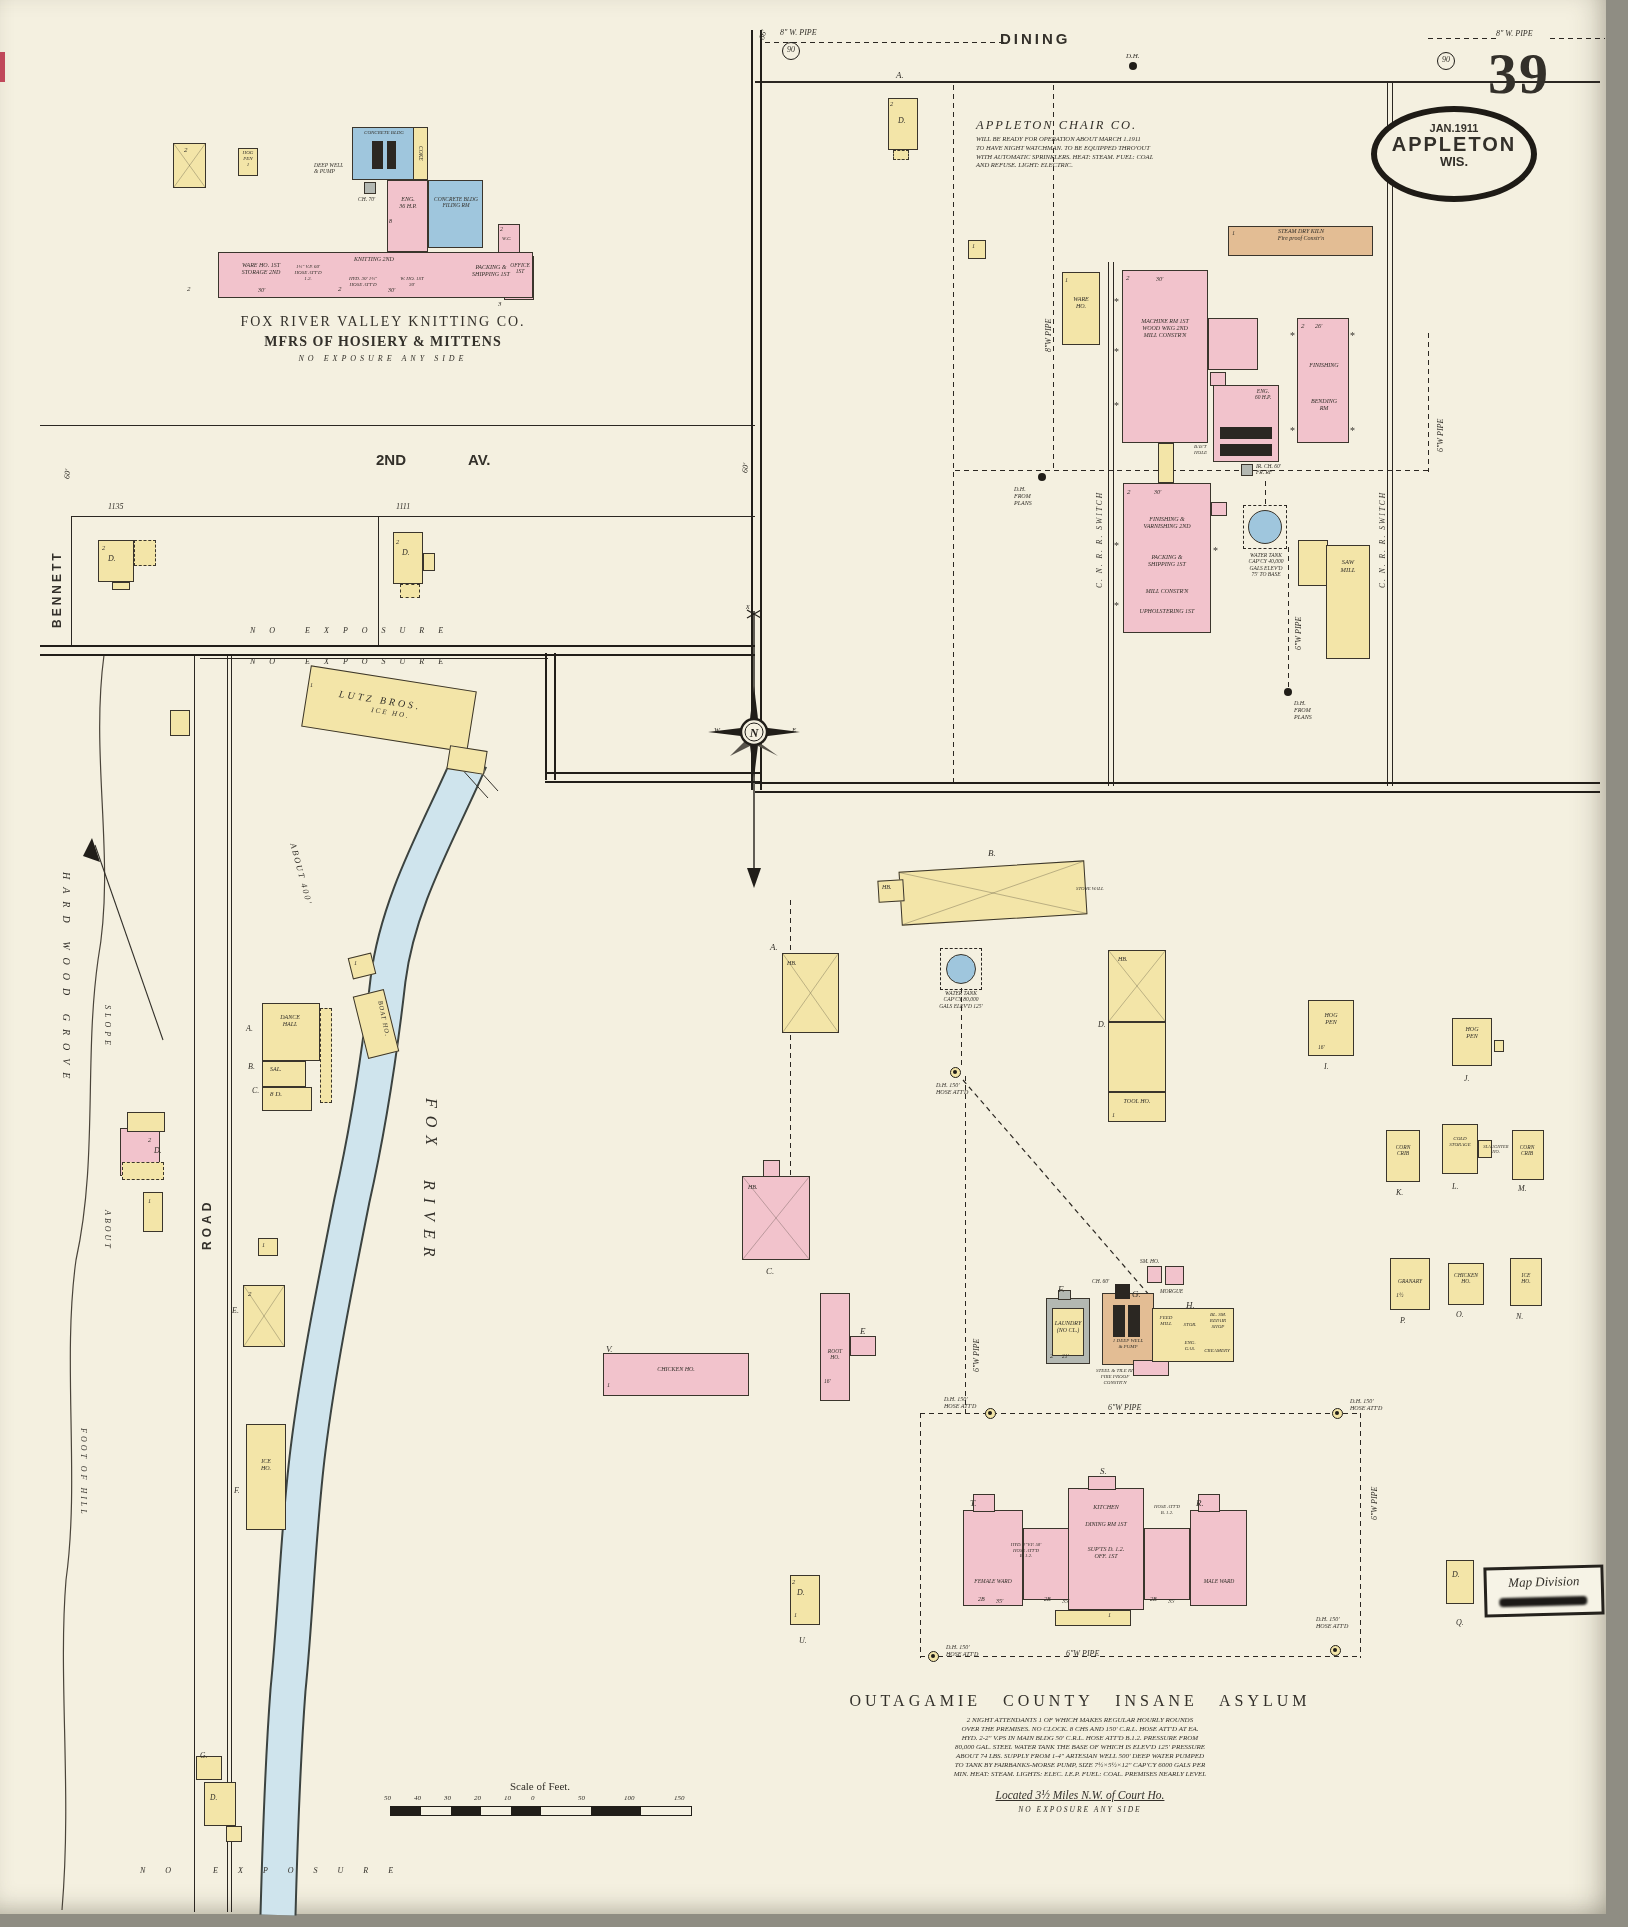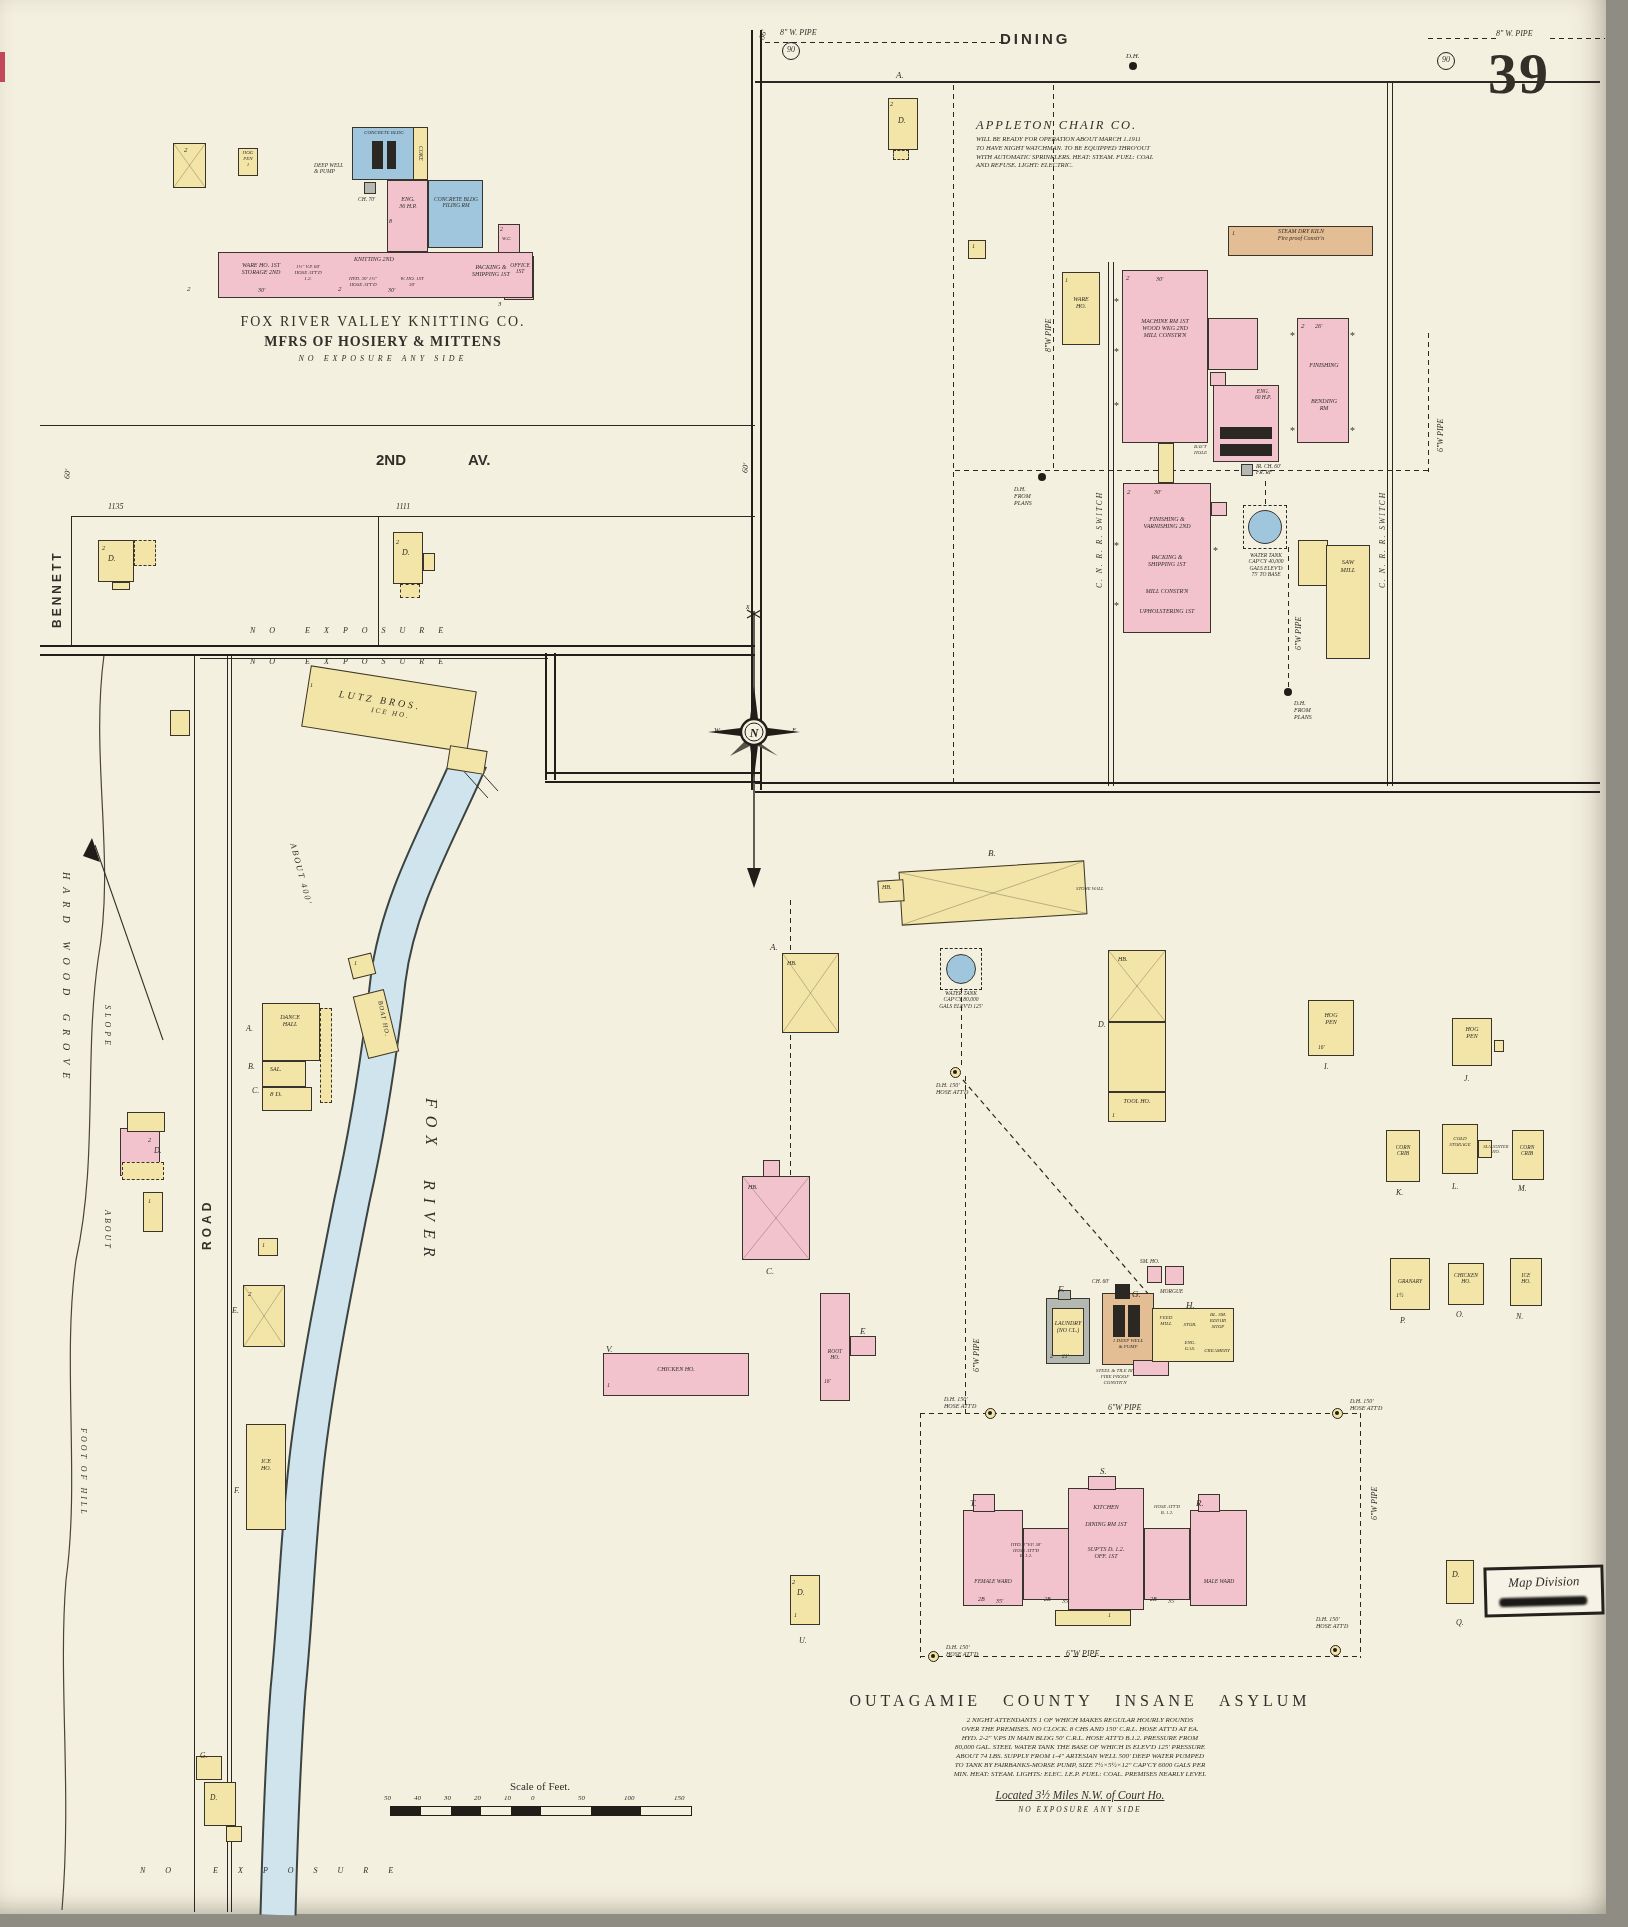--- a/index.html
+++ b/index.html
@@ -83,20 +83,25 @@
 OVER THE PREMISES. NO CLOCK. 8 CHS AND 150' C.R.L. HOSE ATT'D AT EA.
 HYD. 2-2" V.PS IN MAIN BLDG 50' C.R.L. HOSE ATT'D B.1.2. PRESSURE FROM
 80,000 GAL. STEEL WATER TANK THE BASE OF WHICH IS ELEV'D 125' PRESSURE
 ABOUT 74 LBS. SUPPLY FROM 1-4" ARTESIAN WELL 500' DEEP WATER PUMPED
 TO TANK BY FAIRBANKS-MORSE PUMP, SIZE 7½×5½×12" CAP'CY 6000 GALS PER
 MIN. HEAT: STEAM. LIGHTS: ELEC. I.E.P. FUEL: COAL. PREMISES NEARLY LEVEL</div>
       <div class="u" style="font-size:11.5px;font-style:italic;margin-top:10px;">Located 3½ Miles N.W. of Court Ho.</div>
       <div style="font-size:7.5px;letter-spacing:2px;font-style:italic;margin-top:4px;">NO EXPOSURE ANY SIDE</div>
     </div>
 
+    <div id="oval">
+      <div style="font-size:11px;font-weight:bold;margin-top:10px;">JAN.1911</div>
+      <div style="font-size:20px;font-weight:bold;letter-spacing:2px;line-height:20px;">APPLETON</div>
+      <div style="font-size:13px;font-weight:bold;">WIS.</div>
+    </div>
 
     <div id="sheetno">39</div>
 
     <div id="stamp">
       <div style="font-size:13px;font-style:italic;margin-top:5px;">Map Division</div>
       <div class="smudge"></div>
     </div>
 
     <div class="blk" style="left:455px;top:1780px;width:170px;">
       <div style="font-size:11px;">Scale of Feet.</div>

